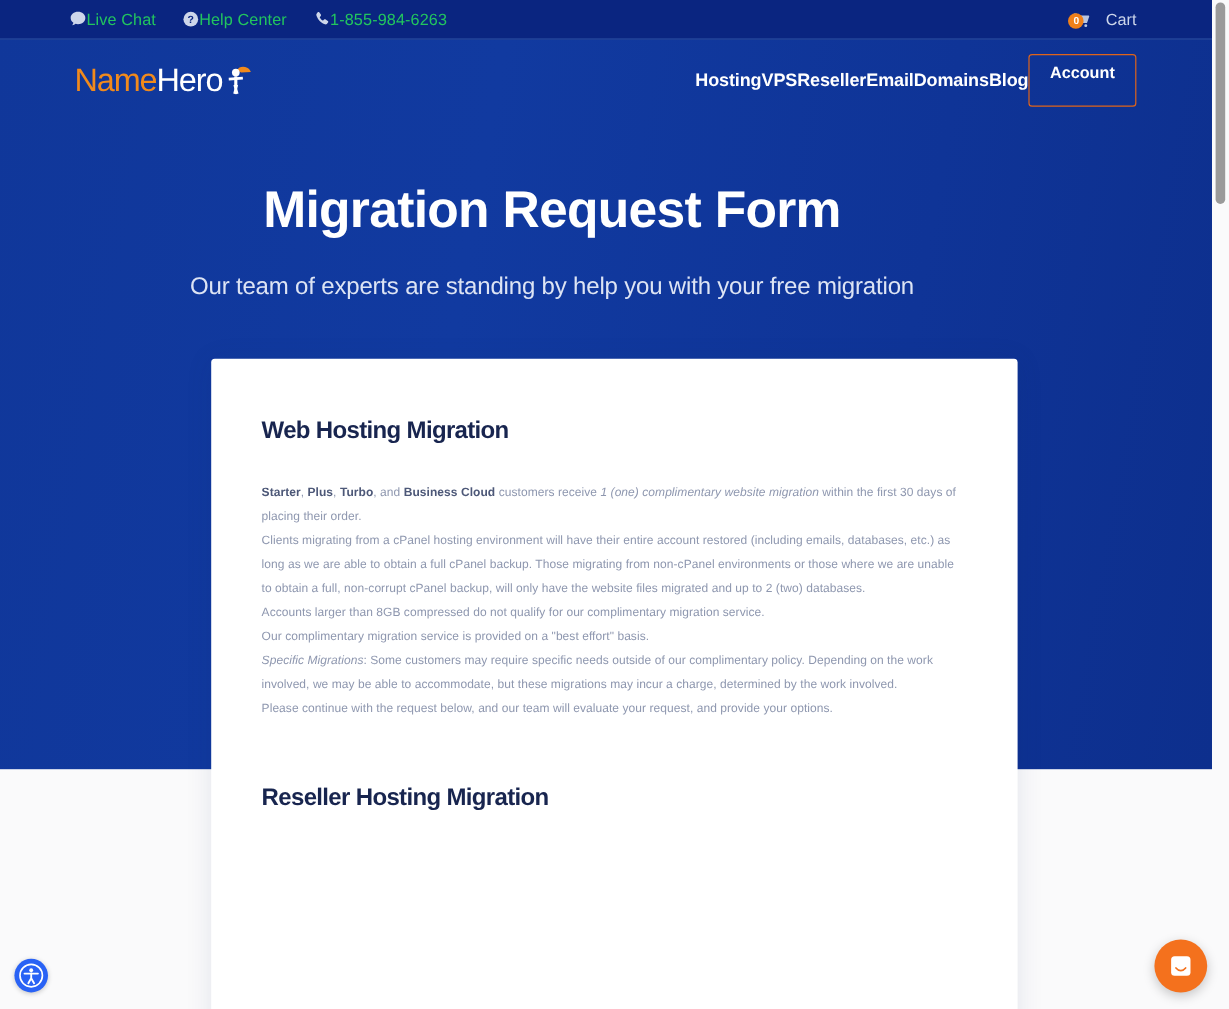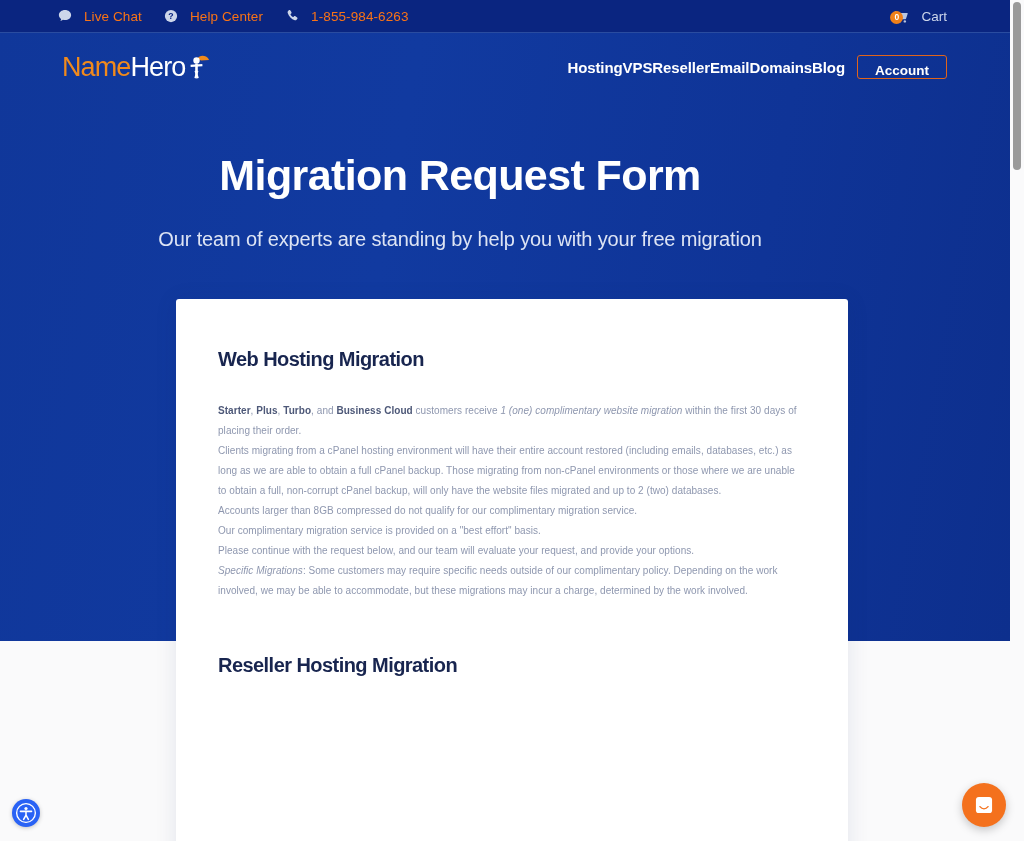--- a/index.html
+++ b/index.html
@@ -48,22 +48,22 @@
     z-index: 5;
   }
   .topbar-left {
     display: flex;
     align-items: center;
     margin-left: 58px;
     gap: 22px;
   }
   .topbar-item {
     display: flex;
-    gap: 12px;
-    color: #f97316;
+    gap: 0;
+    color: #22c55e;
     font-size: 13.5px;
     letter-spacing: 0.1px;
     cursor: pointer;
     white-space: nowrap;
   }
   .tb-icon {
     width: 14px; height: 14px;
     display: inline-flex;
     align-items: center;
     justify-content: center;
@@ -142,30 +142,29 @@
     color: #ffffff;
     font-size: 15px;
     font-weight: bold;
     letter-spacing: -0.1px;
     cursor: pointer;
     white-space: nowrap;
   }
   .account-btn {
     border: 1.5px solid #e0641a;
     border-radius: 3px;
-    padding: 8px 17px 0;
+    padding: 8px 17px 21px;
     color: #ffffff;
     font-size: 13.5px;
     font-weight: bold;
     cursor: pointer;
     white-space: nowrap;
     background: transparent;
     font-family: "Liberation Sans", sans-serif;
     line-height: 1;
-    margin-left: 12px;
   }
 
   
   .hero-text {
     position: absolute;
     top: 150px; left: 0;
     width: 920px;
     text-align: center;
     z-index: 3;
   }
@@ -363,22 +362,22 @@
   </div>
 
   <div class="card">
     <div id="sections-root">
         <div class="section">
           <h2 class="section-title">Web Hosting Migration</h2>
           <p class="body-p"><b>Starter</b><span>, </span><b>Plus</b><span>, </span><b>Turbo</b><span>, and </span><b>Business Cloud</b><span> customers receive </span><i>1 (one) complimentary website migration</i><span> within the first 30 days of placing their order.</span></p>
           <p class="body-p"><span>Clients migrating from a cPanel hosting environment will have their entire account restored (including emails, databases, etc.) as long as we are able to obtain a full cPanel backup. Those migrating from non-cPanel environments or those where we are unable to obtain a full, non-corrupt cPanel backup, will only have the website files migrated and up to 2 (two) databases.</span></p>
           <p class="body-p"><span>Accounts larger than 8GB compressed do not qualify for our complimentary migration service.</span></p>
           <p class="body-p"><span>Our complimentary migration service is provided on a "best effort" basis.</span></p>
+          <p class="body-p"><i>Specific Migrations</i><span>: Some customers may require specific needs outside of our complimentary policy. Depending on the work involved, we may be able to accommodate, but these migrations may incur a charge, determined by the work involved.</span></p>
           <p class="body-p"><span>Please continue with the request below, and our team will evaluate your request, and provide your options.</span></p>
-          <p class="body-p"><i>Specific Migrations</i><span>: Some customers may require specific needs outside of our complimentary policy. Depending on the work involved, we may be able to accommodate, but these migrations may incur a charge, determined by the work involved.</span></p>
         </div>
         <div class="section">
           <h2 class="section-title">Reseller Hosting Migration</h2>
         </div>
       </div>
   </div>
 
   <div class="a11y-btn">
     <svg width="22" height="22" viewBox="0 0 24 24">
       <circle cx="12" cy="12" r="10.2" fill="none" stroke="#ffffff" stroke-width="1.5"></circle>

